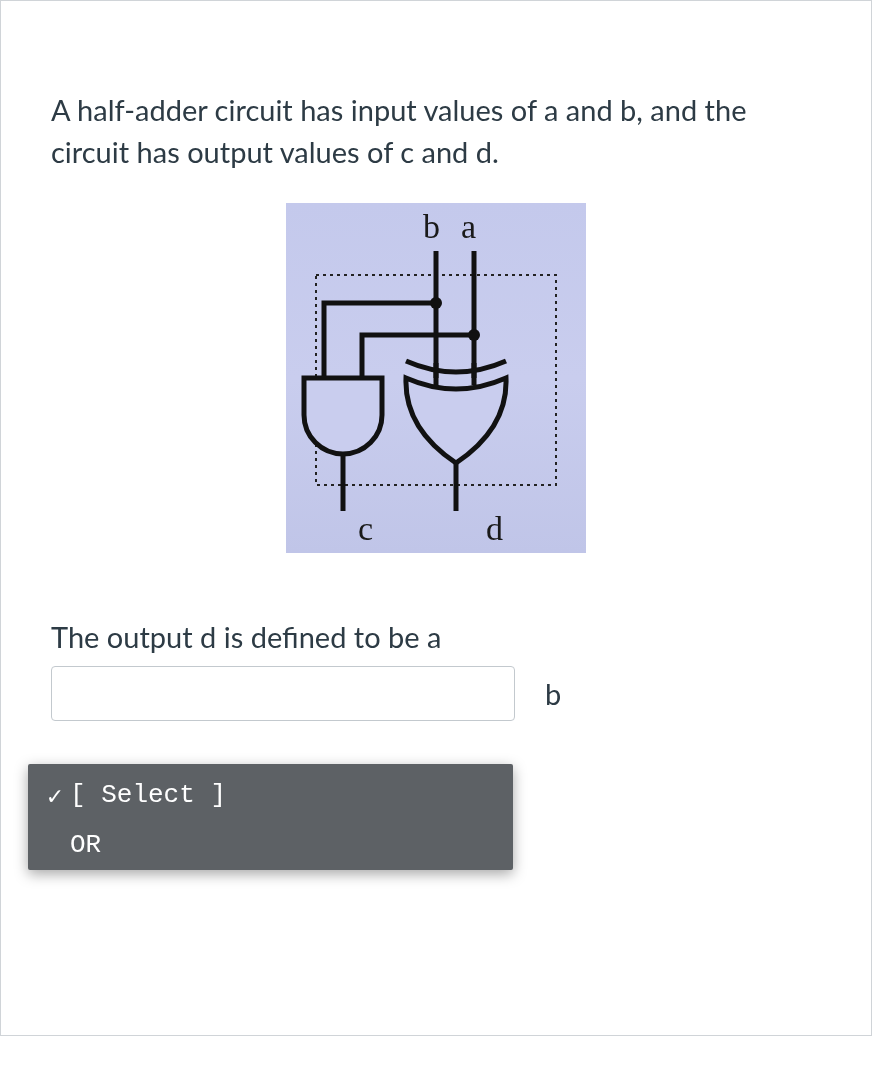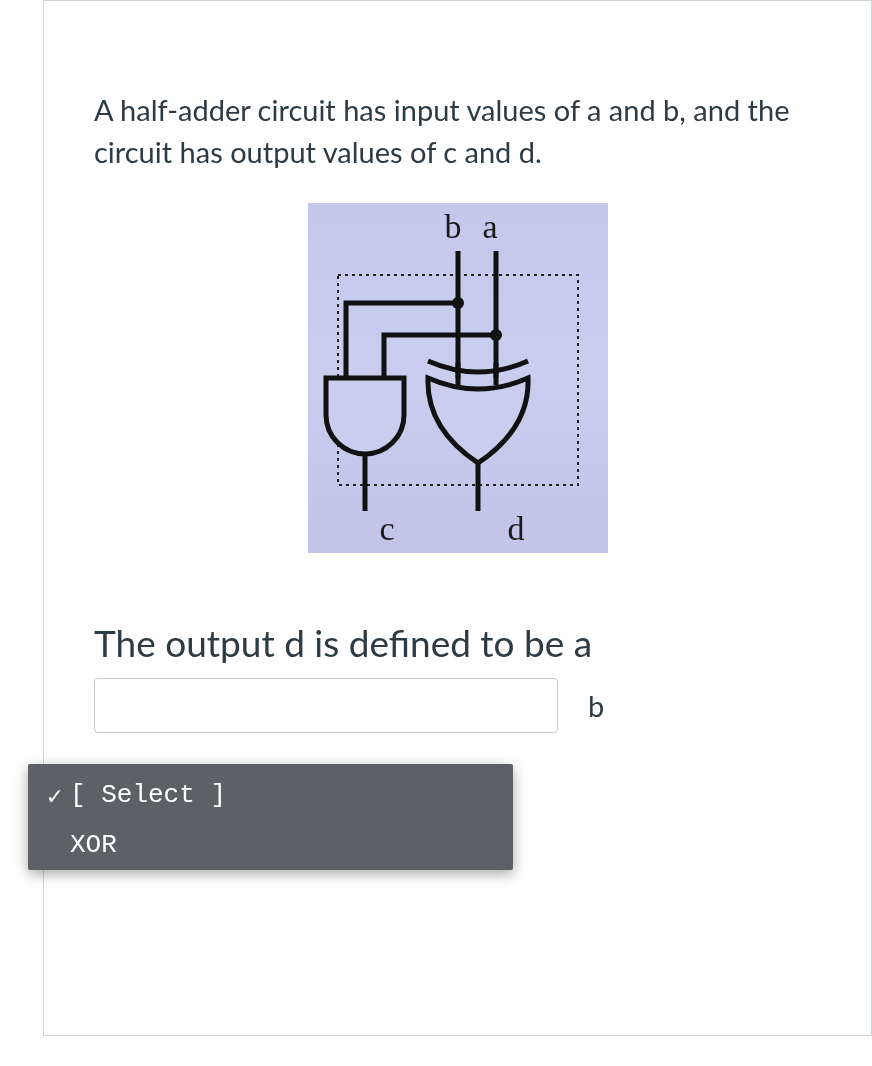--- a/index.html
+++ b/index.html
@@ -20,21 +20,20 @@
   .card {
     position: absolute;
     top: 0;
     left: 0;
     right: 0;
     bottom: 30px;
     border: 1px solid #d0d4d8;
     border-top: 1px solid #d0d4d8;
     padding: 78px 50px 40px 50px;
     box-sizing: border-box;
-    margin-left: 43px;
   }
   .q-text {
     font-size: 29px;
     line-height: 1.45;
     margin: 10px 0 30px 0;
   }
   .diagram-wrap {
     text-align: center;
   }
   .diagram {
@@ -49,21 +48,21 @@
     font-family: Georgia, "Times New Roman", serif;
     font-size: 34px;
     color: #1a1a1a;
   }
   .lbl-b-top { top: 5px; left: 137px; }
   .lbl-a-top { top: 5px; left: 175px; }
   .lbl-c-bot { bottom: 5px; left: 72px; }
   .lbl-d-bot { bottom: 5px; left: 200px; }
 
   .prompt-text {
-    font-size: 37px;
+    font-size: 29px;
     line-height: 1.45;
     margin: 60px 0 8px 0;
   }
   .answer-row {
     display: flex;
     align-items: flex-start;
     gap: 10px;
     position: relative;
   }
   .select-box {
@@ -168,16 +167,16 @@
 
   </div>
 
   <div class="dropdown">
     <div class="dropdown-item">
       <span class="check">✓</span>
       <span class="label">[ Select ]</span>
     </div>
     <div class="dropdown-item">
       <span class="check"></span>
-      <span class="label">XOR</span>
+      <span class="label">OR</span>
     </div>
   </div>
 </div>
 
 </body></html>

